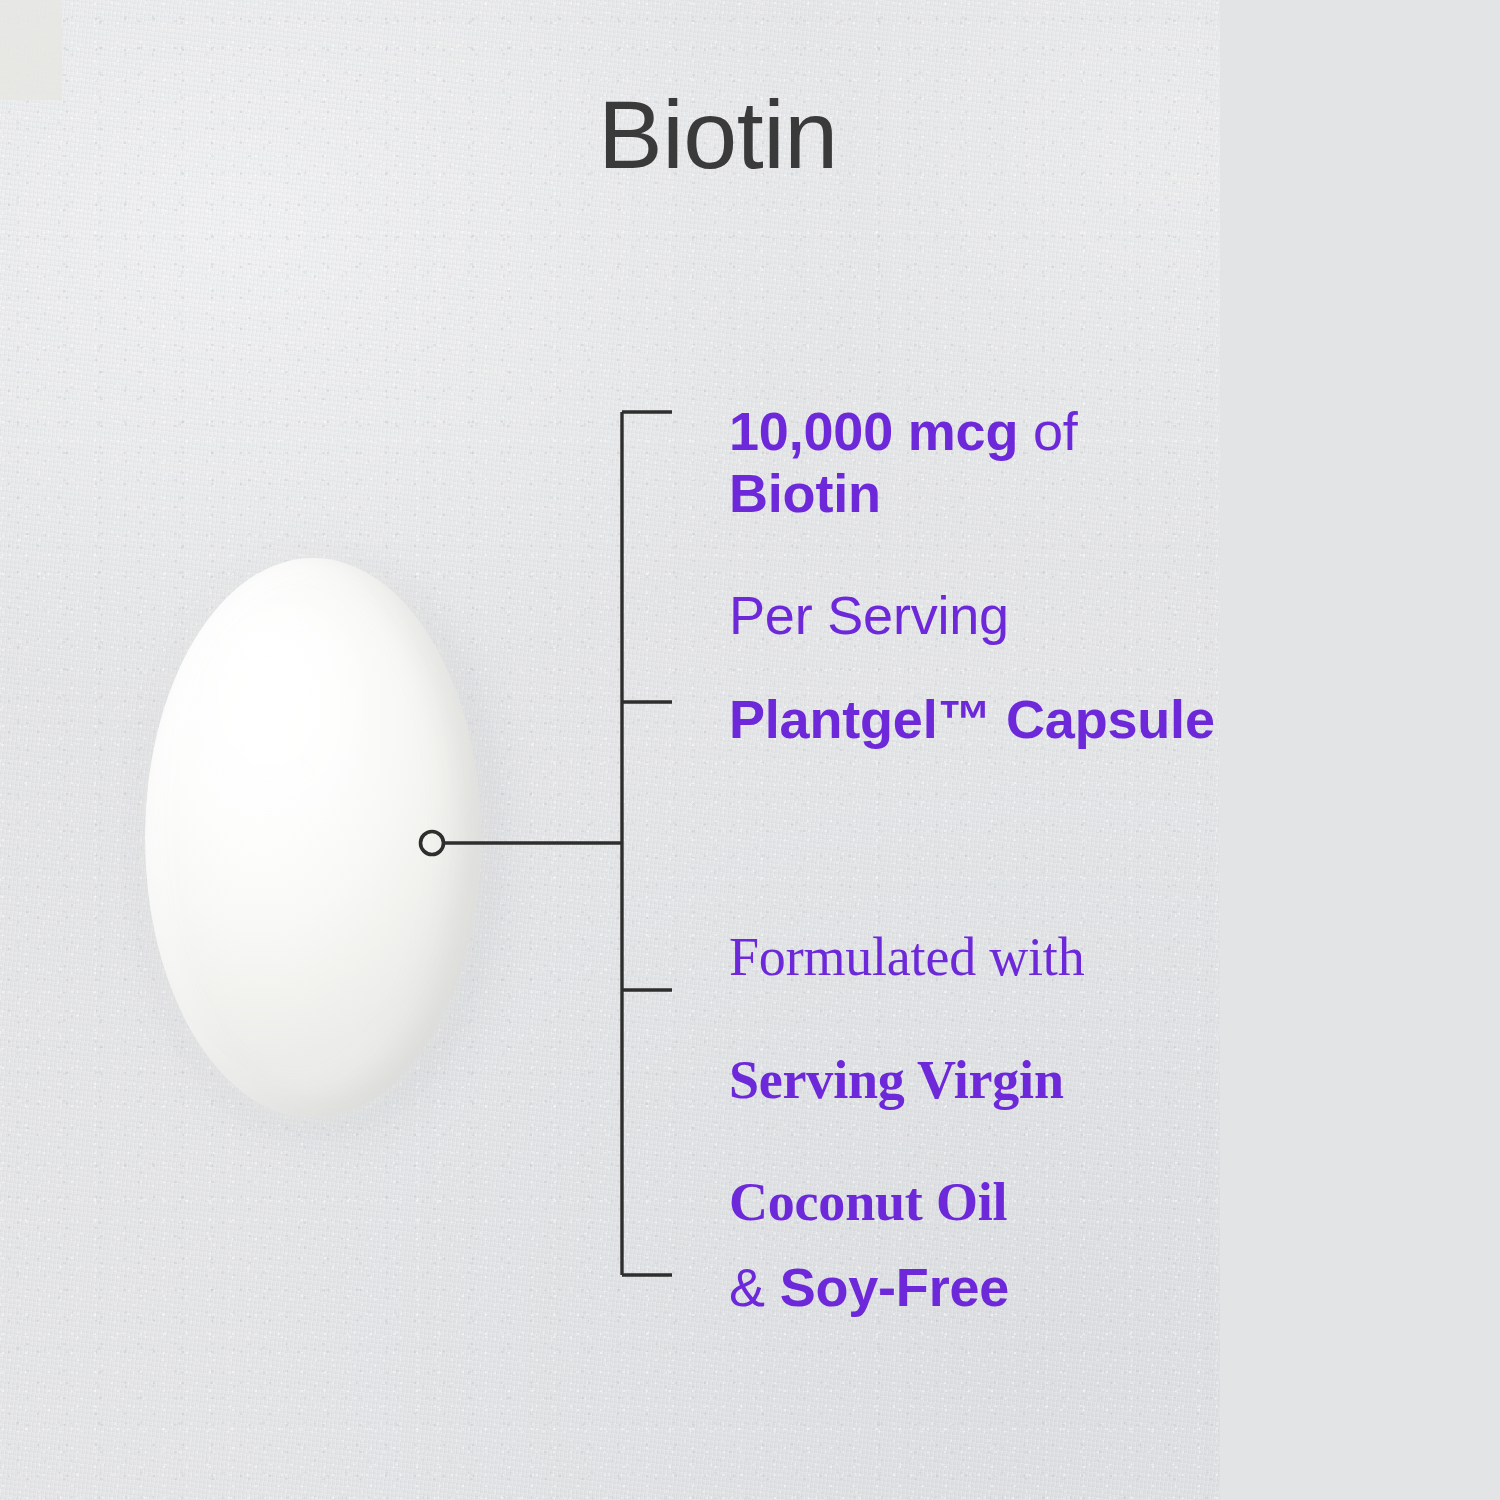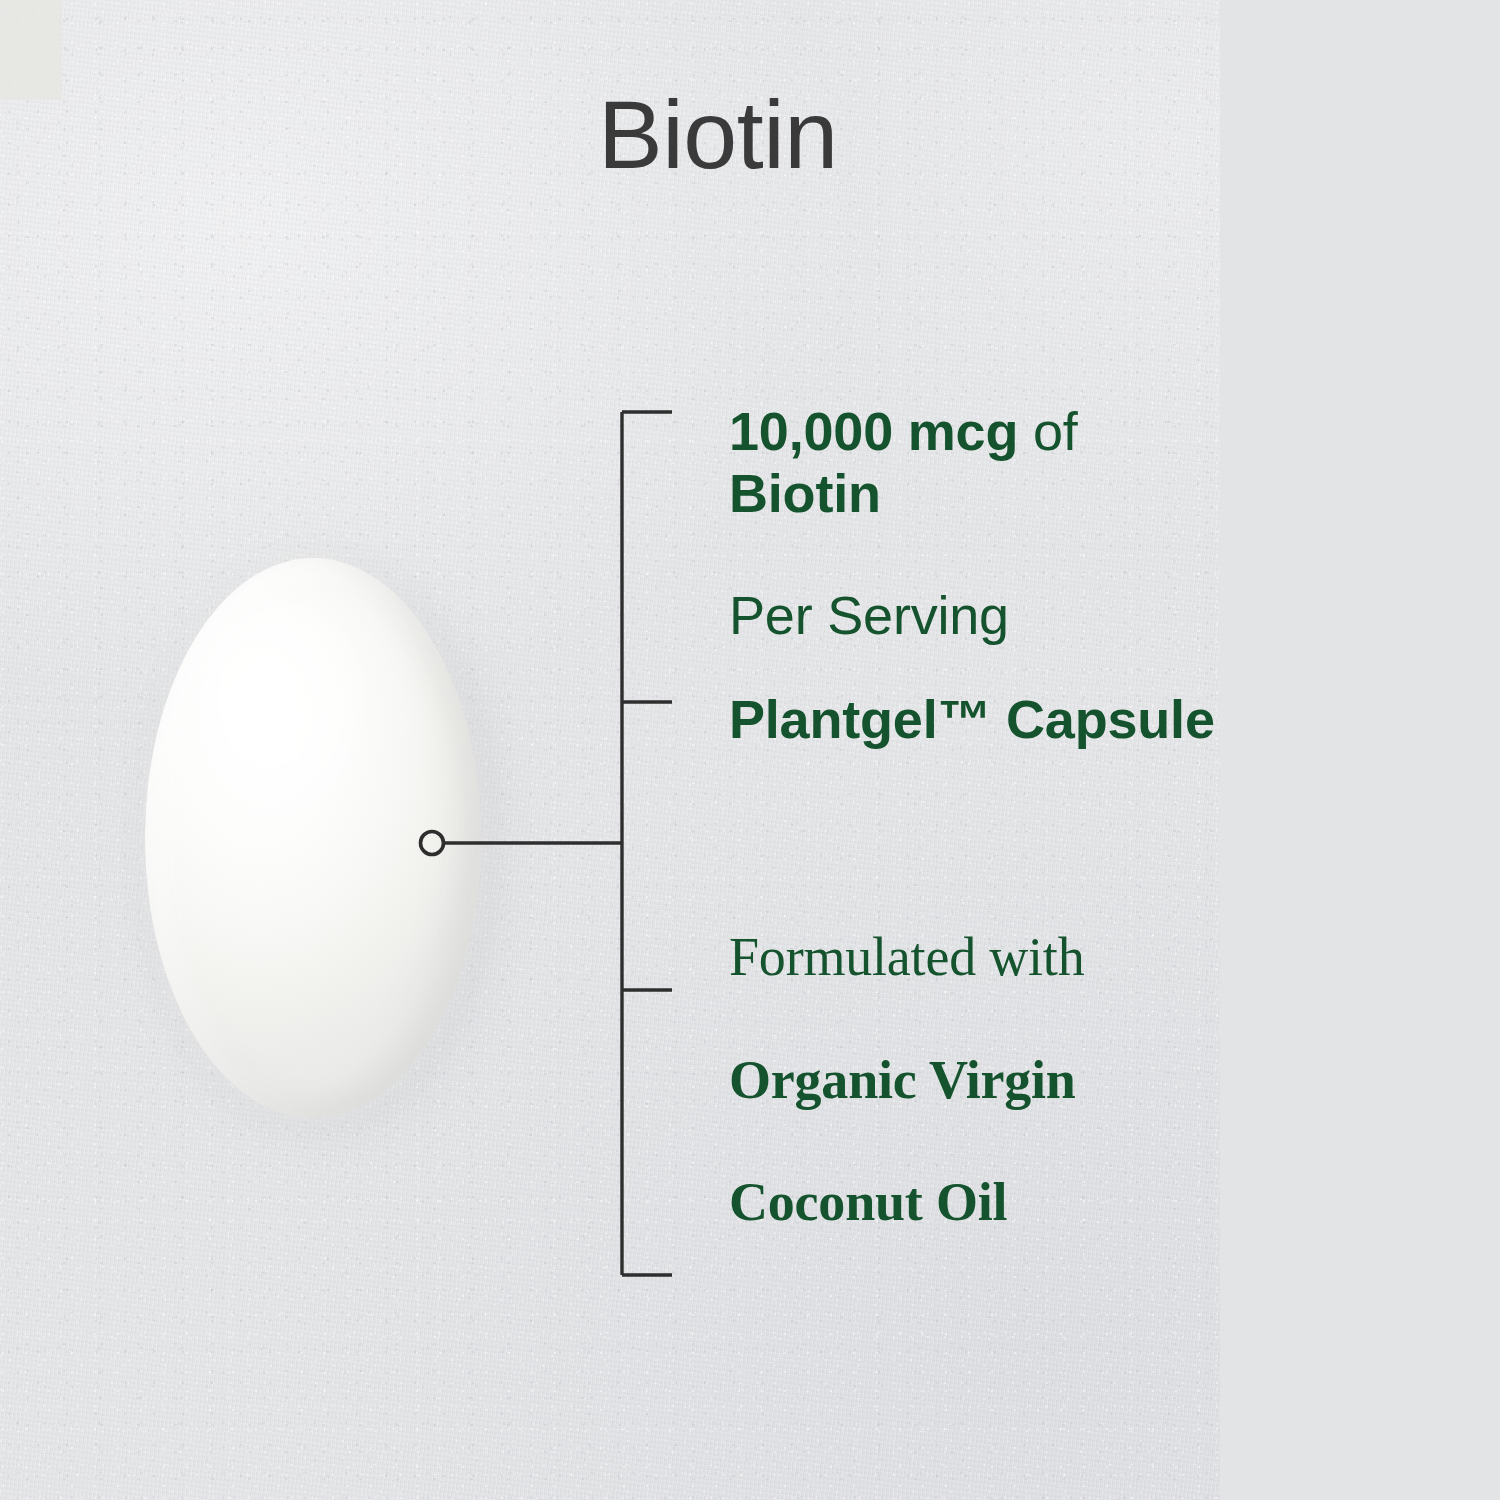--- a/index.html
+++ b/index.html
@@ -179,21 +179,21 @@
   .leader-ring {
     stroke: #2e2e2e;
     stroke-width: 3.6;
     fill: none;
   }
 
   
   .callout {
     position: absolute;
     left: 729px;
-    color: #14532d;
+    color: #6d28d9;
     font-size: 54px;
     line-height: 1.135;
     letter-spacing: -0.2px;
     white-space: pre-line;
   }
 
   .callout .ln { display: block; }
 
   .w-reg  { font-weight: 400; }
   .w-bold { font-weight: 700; }
@@ -238,20 +238,21 @@
     <span class="ln"><span class="w-bold">10,000 mcg</span><span class="w-reg"> of </span><span class="w-bold">Biotin</span></span>
     <span class="ln w-reg">Per Serving</span>
   </div>
 
   <div class="callout c2">
     <span class="ln w-bold">Plantgel™ Capsule</span>
   </div>
 
   <div class="callout c3">
     <span class="ln w-reg">Formulated with</span>
-    <span class="ln w-bold">Organic Virgin</span>
+    <span class="ln w-bold">Serving Virgin</span>
     <span class="ln w-bold">Coconut Oil</span>
   </div>
 
   <div class="callout c4">
+    <span class="ln"><span class="w-reg">&amp; </span><span class="w-bold">Soy-Free</span></span>
   </div>
 
 </div>
 
 </body></html>

